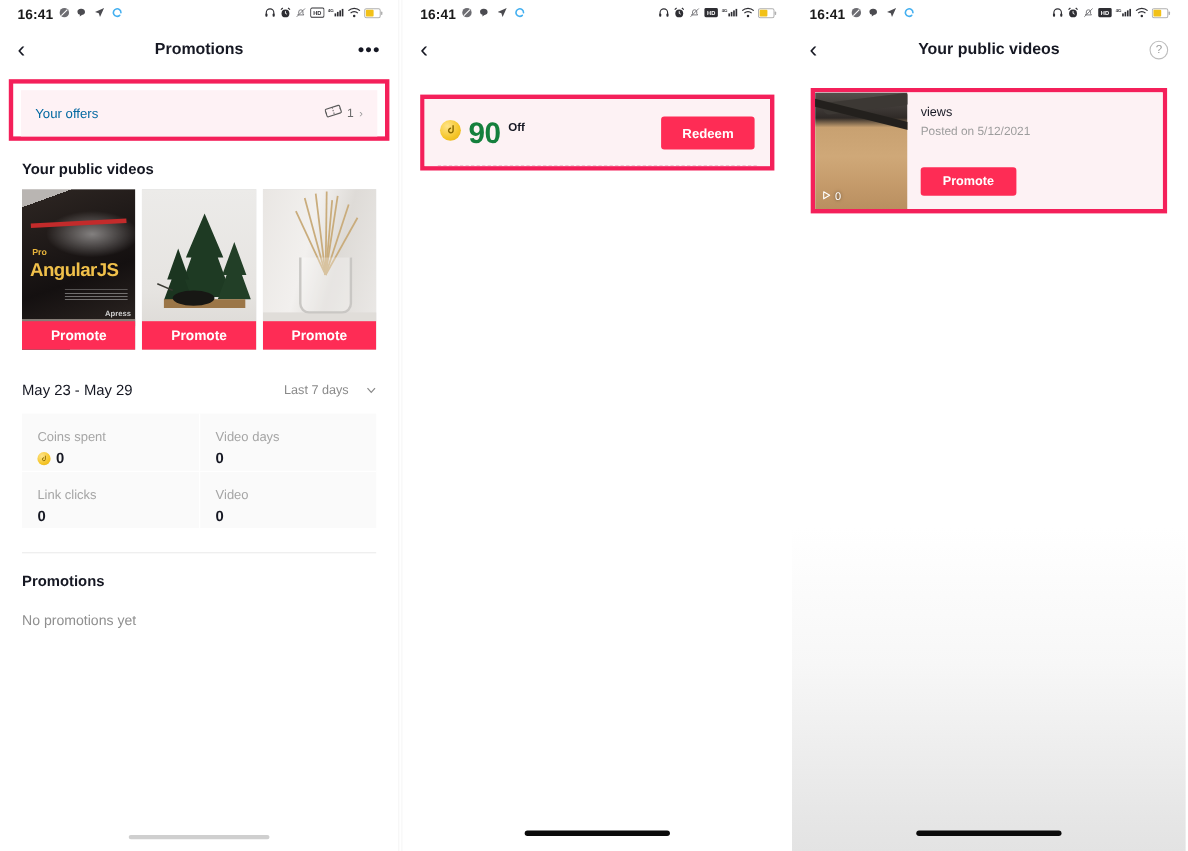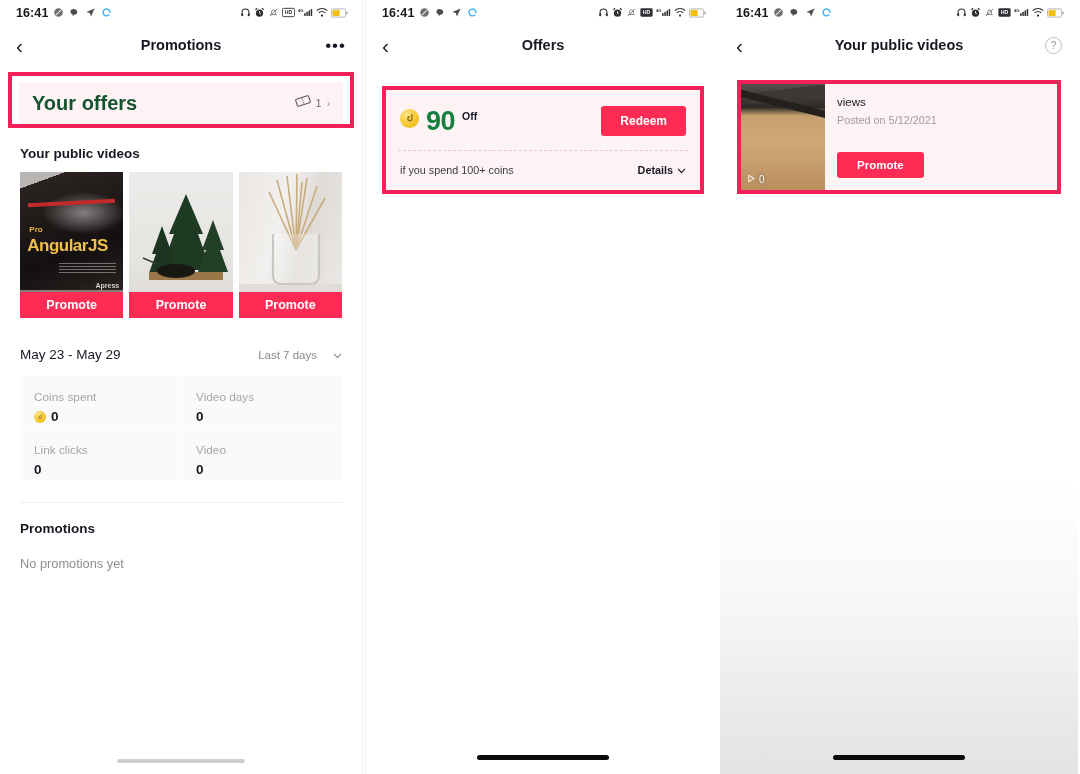--- a/index.html
+++ b/index.html
@@ -54,21 +54,21 @@
   
   .hl { border: 4px solid #f4205a; }
 
   
   .offers-row {
     margin: 6px 7px 0 7px; height: 42px;
     background: #fef2f5;
     display: flex; align-items: center; justify-content: space-between;
     padding: 0 13px; cursor: pointer;
   }
-  .offers-label { font-size: 20px; font-weight: 700; color: #14532d; }
+  .offers-label { font-size: 12px; font-weight: 400; color: #0369a1; }
   .offers-right { display: flex; align-items: center; gap: 5px; }
   .offers-count { font-size: 11px; color: #6b6b6b; }
   .chev-r { font-size: 10px; color: #9a9a9a; }
 
   
   .sec-title { font-size: 13.5px; font-weight: 700; color: #161823; padding: 0 20px; }
 
   
   .vids { display: flex; gap: 6px; padding: 0 20px; margin-top: 11px; }
   .vid { width: 114px; height: 146px; position: relative; overflow: hidden; background:#ddd; }
@@ -470,50 +470,38 @@
               <rect x="0.7" y="0.7" width="20" height="11.6" rx="2.2" fill="none" stroke="#b0b0b0" stroke-width="1.3"></rect>
               <rect x="2.2" y="2.2" width="10" height="8.6" rx="1.2" fill="#f2c118"></rect>
               <rect x="21.6" y="4.3" width="2" height="4.4" rx="1" fill="#b0b0b0"></rect>
             </svg>
         </span>
       </div>
     </div>
 
     <div class="navbar">
       <span class="nav-back">‹</span>
-      <span class="nav-title">Offers</span>
     </div>
 
     <div class="offer-card-wrap">
       <div class="hl">
         <div class="offer-card">
           <div class="offer-top">
             <div class="offer-amt">
               <span class="coin big">
                 <svg width="12" height="12" viewBox="0 0 10 10">
                     <path d="M6.6 1.6v4a1.7 1.7 0 1 1-1.5-1.7" fill="none" stroke="#8a6a00" stroke-width="1.1"></path>
                   </svg>
               </span>
               <span class="offer-num">90</span>
               <span class="offer-off">Off</span>
             </div>
             <button class="redeem-btn">Redeem</button>
           </div>
           <div class="dashed"></div>
-          <div class="offer-bot">
-            <span class="offer-cond">if you spend 100+ coins</span>
-            <span class="offer-det">
-              <span>Details</span>
-              <span>
-                <svg width="9" height="6" viewBox="0 0 10 7">
-                    <path d="M1 1 5 5.4 9 1" fill="none" stroke="#161823" stroke-width="1.3"></path>
-                  </svg>
-              </span>
-            </span>
-          </div>
         </div>
       </div>
     </div>
 
     <div class="home-ind home-2"></div>
   </div>
 
   <div class="panel panel-3">
     <div class="p3bg"></div>
 

